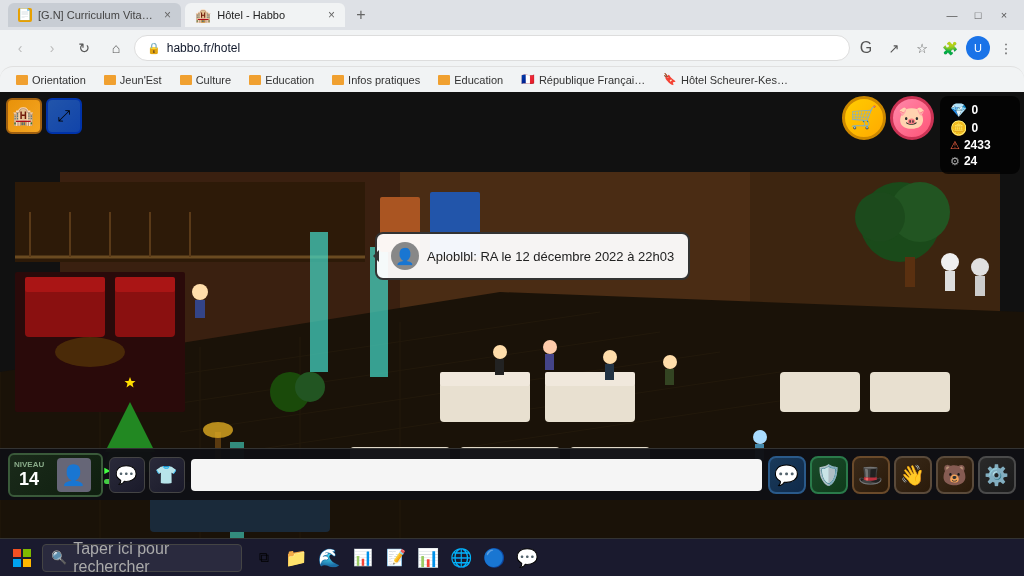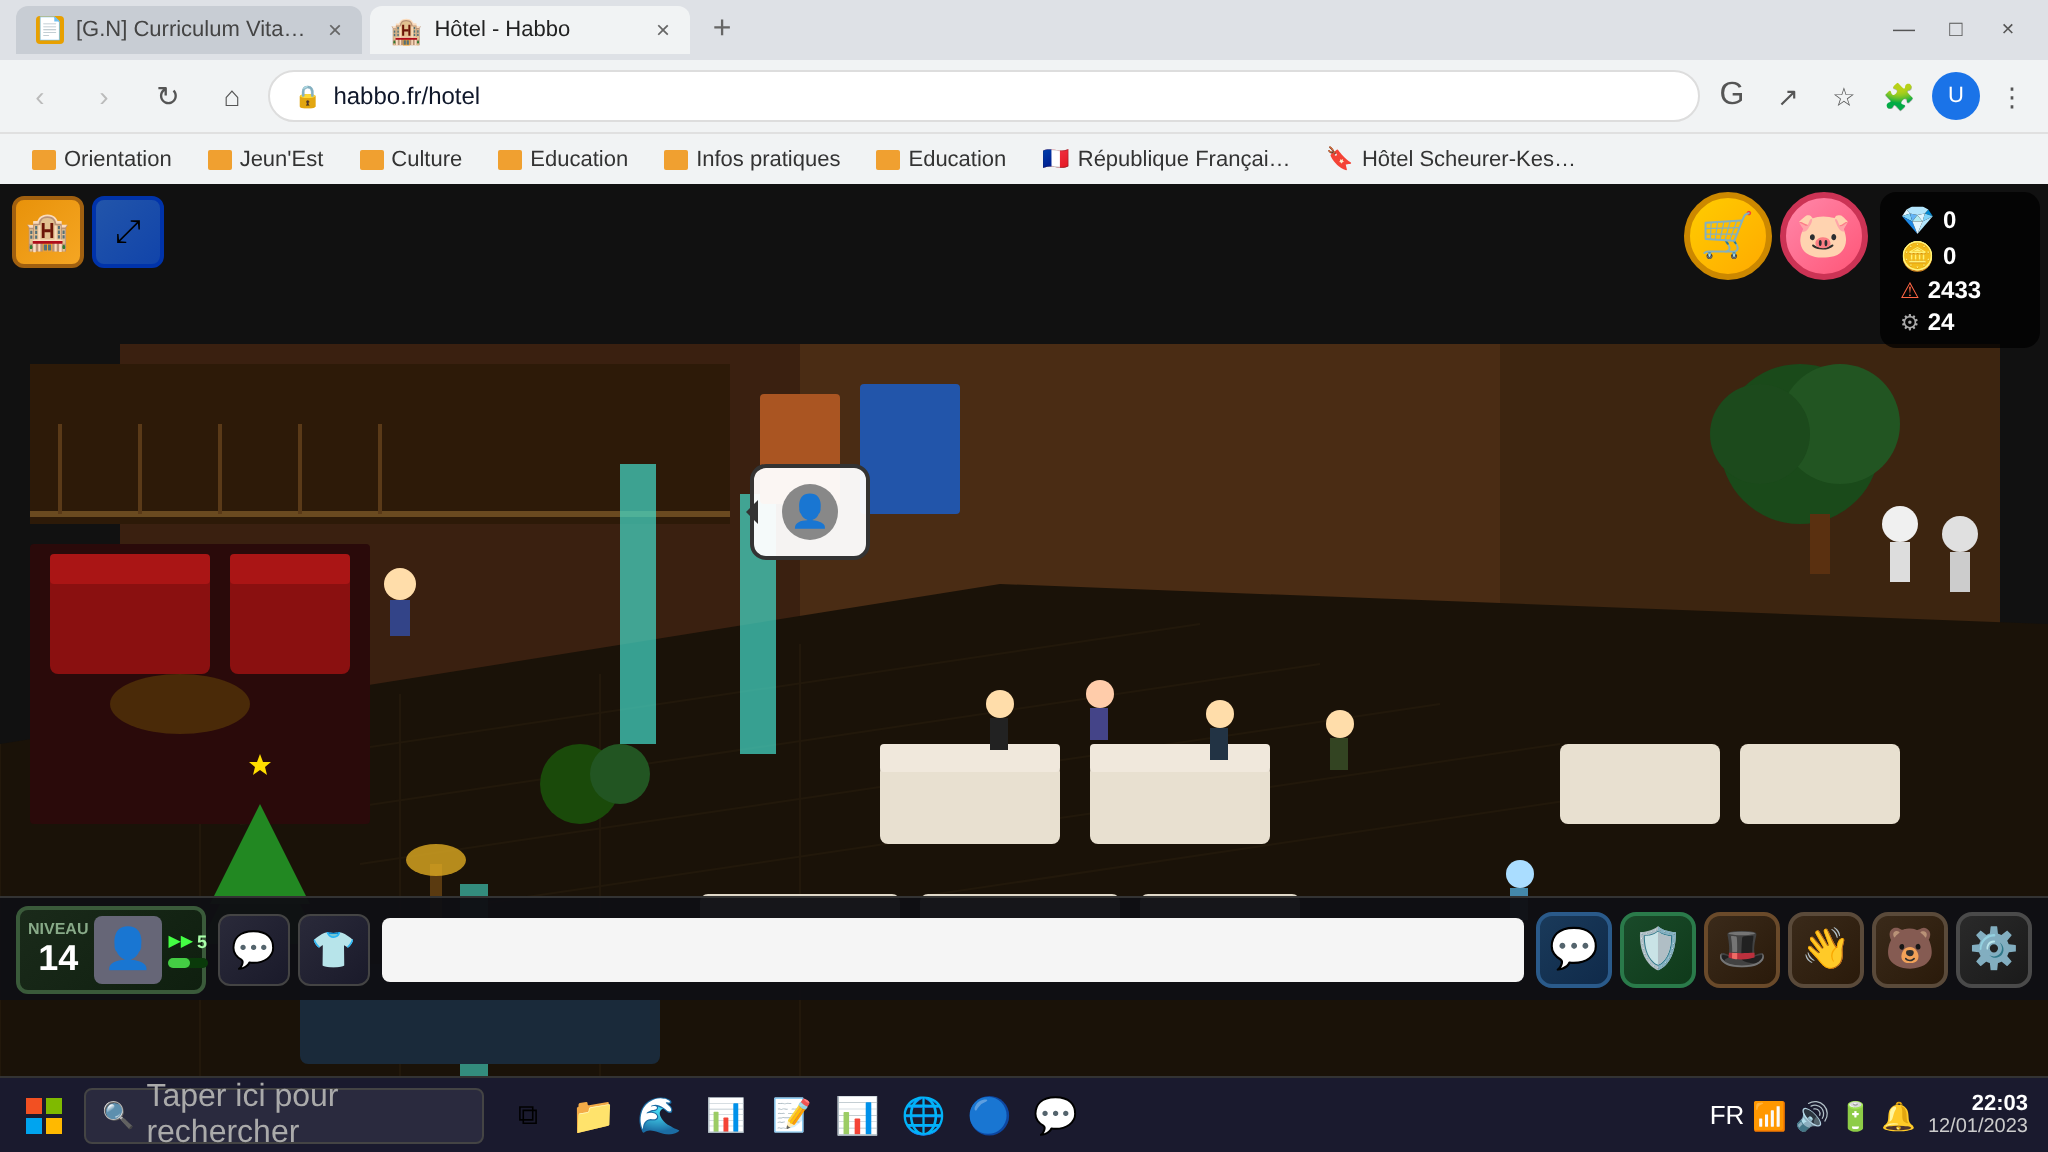--- a/index.html
+++ b/index.html
@@ -23,21 +23,21 @@
     .nav-btn { width: 28px; height: 28px; border-radius: 50%; display: flex; align-items: center; justify-content: center; color: #555; font-size: 14px; cursor: pointer; }
     .nav-btn.disabled { color: #bbb; cursor: default; }
     .address-input { flex: 1; height: 26px; background: white; border: 1px solid #ddd; border-radius: 13px; padding: 0 12px; font-size: 12px; color: #333; display: flex; align-items: center; gap: 6px; }
     .lock-icon { color: #5f6368; font-size: 11px; }
     .address-text { font-size: 12px; color: #0f172a; }
     .right-icons { display: flex; gap: 4px; align-items: center; }
     .addr-icon { width: 24px; height: 24px; display: flex; align-items: center; justify-content: center; color: #555; font-size: 13px; cursor: pointer; border-radius: 50%; }
     .profile-icon { width: 24px; height: 24px; border-radius: 50%; background: #1a73e8; display: flex; align-items: center; justify-content: center; color: white; font-size: 11px; }
 
     
-    .bookmarks-bar { height: 26px; background: #f1f3f4; display: flex; align-items: center; padding: 0 8px; gap: 2px; border-top: 1px solid #e0e0e0; }
+    .bookmarks-bar { height: 26px; background: #f1f3f4; display: flex; align-items: center; padding: 0 8px; gap: 2px; border-top: 1px solid #e0e0e0; border-radius: 13px; }
     .bookmark { display: flex; align-items: center; gap: 4px; padding: 2px 8px; border-radius: 4px; font-size: 11px; color: #333; cursor: pointer; }
     .bm-folder { width: 12px; height: 10px; background: #f0a030; border-radius: 1px; }
 
     
     .content-area { flex: 1; position: relative; overflow: hidden; background: #2d2d2d; }
 
     
     .tooltip { position: absolute; top: 130px; left: 380px; background: rgba(255,255,255,0.95); border: 2px solid #333; border-radius: 8px; padding: 8px 14px; font-size: 13px; color: #222; white-space: nowrap; z-index: 100; }
     .tooltip::before { content: ''; position: absolute; left: -10px; top: 50%; transform: translateY(-50%); border: 6px solid transparent; border-right-color: #333; }
 
@@ -242,20 +242,21 @@
 
         <rect x="150" y="390" width="180" height="50" fill="#1a2a3a" rx="4"></rect>
 
         <rect x="215" y="340" width="6" height="50" fill="#5a3a10"></rect>
         <ellipse cx="218" cy="338" rx="15" ry="8" fill="#ddaa22" opacity="0.8"></ellipse>
       </svg>
 
       <div class="tooltip" style="position:absolute; top:140px; left:375px;">
         <div style="display:flex; align-items:center; gap:8px;">
           <div style="width:28px;height:28px;background:#888;border-radius:50%;overflow:hidden;display:flex;align-items:center;justify-content:center;font-size:16px;">👤</div>
+          <span style="font-size:13px;font-weight:500;">Aploblbl: RA le 12 décembre 2022 à 22h03</span>
         </div>
       </div>
 
       <div style="position:absolute;top:6px;left:6px;display:flex;gap:4px;">
         <div style="width:36px;height:36px;background:linear-gradient(135deg,#e8920a,#f5a623);border-radius:6px;border:2px solid #a06010;display:flex;align-items:center;justify-content:center;cursor:pointer;font-size:18px;">🏨</div>
         <div style="width:36px;height:36px;background:linear-gradient(135deg,#2255aa,#1144aa);border-radius:6px;border:2px solid #0033aa;display:flex;align-items:center;justify-content:center;cursor:pointer;font-size:16px;">⤢</div>
       </div>
 
       <div style="position:absolute;top:4px;right:4px;display:flex;gap:6px;align-items:flex-start;">
 
@@ -281,21 +282,21 @@
             <span style="color:#aaaaaa;font-size:11px;">⚙</span>
             <span style="color:white;font-size:12px;font-weight:bold;">24</span>
           </div>
         </div>
       </div>
 
     </div>
 
     <div style="position:absolute;bottom:38px;left:0;right:0;height:52px;background:rgba(15,15,20,0.97);border-top:1px solid #333;display:flex;align-items:center;padding:0 8px;gap:6px;">
 
-      <div style="width:95px;height:44px;background:linear-gradient(135deg,#1a2a1a,#0f1f0f);border:2px solid #3a5a3a;border-radius:6px;display:flex;align-items:center;padding:2px 4px;gap:3px;flex-shrink:0;">
+      <div style="width:95px;height:44px;background:linear-gradient(135deg,#1a2a1a,#0f1f0f);border:2px solid #3a5a3a;border-radius:6px;display:flex;align-items:center;padding:2px 4px;gap:13px;flex-shrink:0;">
         <div style="display:flex;flex-direction:column;align-items:center;">
           <span style="color:#88aa88;font-size:8px;font-weight:bold;">NIVEAU</span>
           <span style="color:white;font-size:18px;font-weight:bold;">14</span>
         </div>
         <div style="width:34px;height:34px;background:#667;border-radius:4px;overflow:hidden;display:flex;align-items:center;justify-content:center;font-size:20px;flex-shrink:0;">👤</div>
         <div style="flex:1;">
           <div style="display:flex;align-items:center;gap:2px;">
             <span style="color:#44ff44;font-size:8px;">▶▶</span>
             <span style="color:#aaffaa;font-size:9px;font-weight:bold;">5</span>
           </div>
@@ -345,28 +346,15 @@
       <div class="tb-app">📁</div>
       <div class="tb-app">🌊</div>
       <div class="tb-app" style="color:#1e7e34;font-size:16px;">📊</div>
       <div class="tb-app" style="color:#2b5ed7;font-size:16px;">📝</div>
       <div class="tb-app">📊</div>
       <div class="tb-app">🌐</div>
       <div class="tb-app" style="color:#0078d4;">🔵</div>
       <div class="tb-app" style="color:#5865f2;">💬</div>
     </div>
 
-    <div class="taskbar-right">
-      <div style="display:flex;gap:4px;align-items:center;">
-        <span style="color:white;font-size:13px;cursor:pointer;">FR</span>
-        <span style="color:white;font-size:14px;cursor:pointer;">📶</span>
-        <span style="color:white;font-size:14px;cursor:pointer;">🔊</span>
-        <span style="color:white;font-size:14px;cursor:pointer;">🔋</span>
-        <span style="color:white;font-size:14px;cursor:pointer;">🔔</span>
-      </div>
-      <div class="clock" style="cursor:pointer;">
-        <div class="clock-time">22:03</div>
-        <div style="font-size:10px;color:#ccc;">12/01/2023</div>
-      </div>
-    </div>
   </div>
 
 </div>
 
 </body></html>

